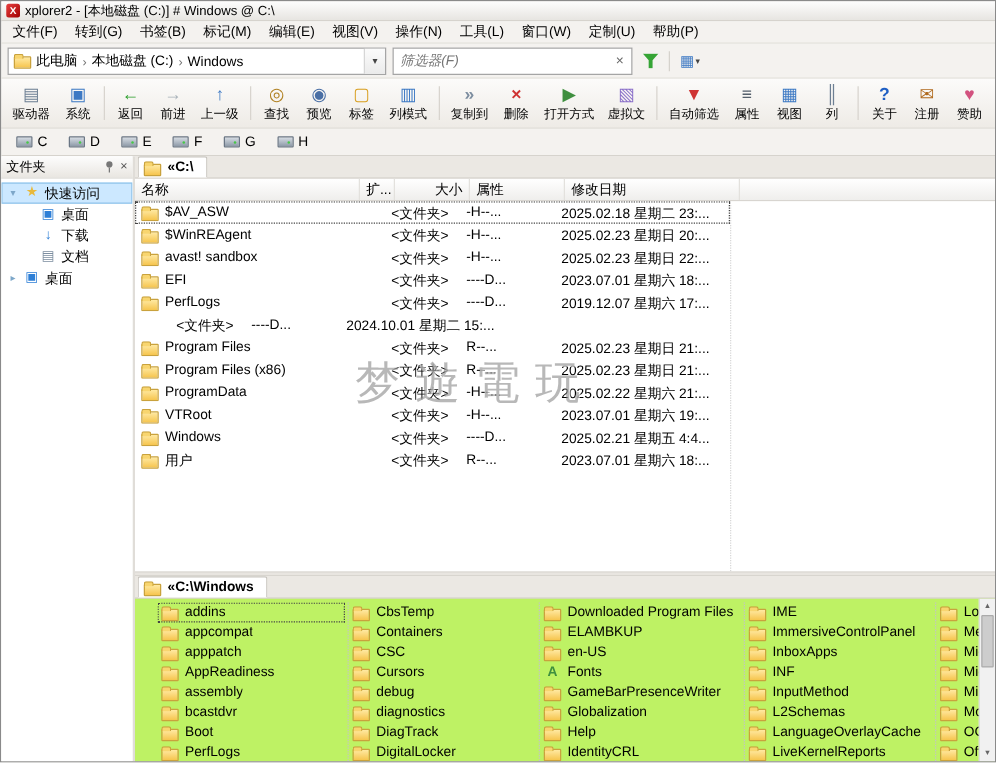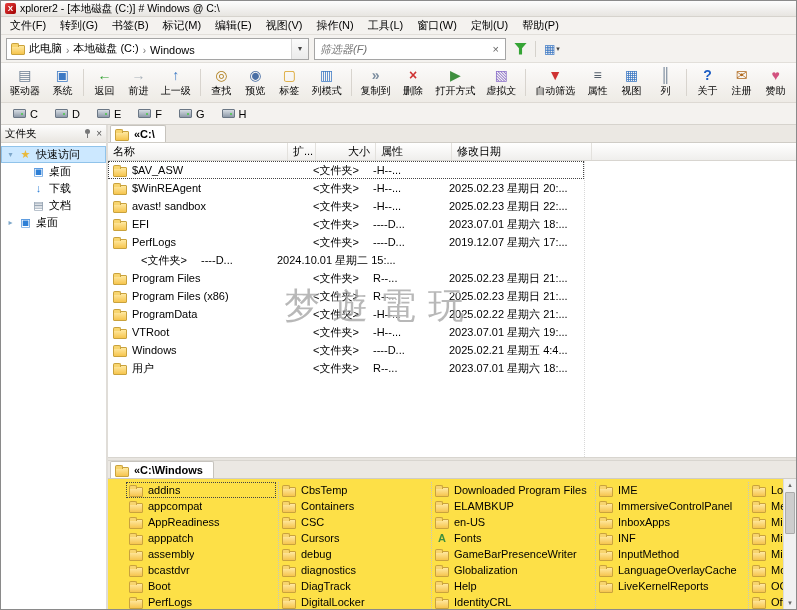--- a/index.html
+++ b/index.html
@@ -75,21 +75,21 @@
   .c0{width:172px;display:flex;align-items:center;gap:5px}
   .c1{width:28px}
   .c2{width:60px;text-align:left}
   .c3{width:76px}
   .c4{width:140px}
   .fico{width:14px;height:10px;position:relative;flex:none;background:linear-gradient(#ffe9a2,#f6c54e);border:1px solid #c9a23d;border-radius:1px;margin-top:3px}
   .fico::before{content:"";position:absolute;top:-3px;left:-1px;width:6px;height:3px;background:#f8d56f;border:1px solid #c9a23d;border-bottom:none;border-radius:2px 2px 0 0}
 
   .hsplit{height:4px;background:#e8e5e0;border-top:1px solid #d8d5cf;border-bottom:1px solid #d8d5cf;flex:none;cursor:row-resize}
   .pane-bottom{flex:1;display:flex;flex-direction:column;min-height:0}
-  .gridwrap{flex:1;position:relative;background:#fde047;overflow:hidden}
+  .gridwrap{flex:1;position:relative;background:#bef264;overflow:hidden}
   .grid{position:absolute;top:0;bottom:0;left:0;right:13px;display:flex;padding:3px 0 0 18px}
   .gcol{width:153px;flex:none;border-right:1px dotted #c4c4c4;padding-right:2px;overflow:hidden}
   .gcol:nth-child(3){width:164px}
   .gitem{display:flex;align-items:center;gap:5px;height:16px;padding:0 3px;cursor:default;white-space:nowrap}
   .gitem.sel{outline:1px dotted #444;outline-offset:-1px}
   .gname{overflow:hidden;text-overflow:clip}
   .aico{width:14px;text-align:center;font-weight:bold;color:#3f8f3f;font-size:11px;flex:none}
 
   .vscroll{position:absolute;right:0;top:0;bottom:0;width:13px;background:#f1f1f1;border-left:1px solid #dcdcdc;display:flex;flex-direction:column}
   .sb-btn{height:12px;display:flex;align-items:center;justify-content:center;font-size:6px;color:#666;background:#f1f1f1}
@@ -319,20 +319,21 @@
           </div>
         <div class="filelist">
             <div class="frow sel">
               <div class="fcell c0">
                 <span class="fico"></span>
                 <span class="fname">$AV_ASW</span>
               </div>
               <div class="fcell c1"></div>
               <div class="fcell c2">&lt;文件夹&gt;</div>
               <div class="fcell c3">-H--...</div>
+              <div class="fcell c4">2025.02.18 星期二 23:...</div>
             </div>
             <div class="frow">
               <div class="fcell c0">
                 <span class="fico"></span>
                 <span class="fname">$WinREAgent</span>
               </div>
               <div class="fcell c1"></div>
               <div class="fcell c2">&lt;文件夹&gt;</div>
               <div class="fcell c3">-H--...</div>
               <div class="fcell c4">2025.02.23 星期日 20:...</div>
@@ -451,25 +452,25 @@
                 <div class="gitem sel">
                   <span class="fico"></span>
                   <span class="gname">addins</span>
                 </div>
                 <div class="gitem">
                   <span class="fico"></span>
                   <span class="gname">appcompat</span>
                 </div>
                 <div class="gitem">
                   <span class="fico"></span>
+                  <span class="gname">apppatch</span>
+                </div>
+                <div class="gitem">
+                  <span class="fico"></span>
                   <span class="gname">AppReadiness</span>
-                </div>
-                <div class="gitem">
-                  <span class="fico"></span>
-                  <span class="gname">apppatch</span>
                 </div>
                 <div class="gitem">
                   <span class="fico"></span>
                   <span class="gname">assembly</span>
                 </div>
                 <div class="gitem">
                   <span class="fico"></span>
                   <span class="gname">bcastdvr</span>
                 </div>
                 <div class="gitem">
@@ -562,20 +563,24 @@
                   <span class="fico"></span>
                   <span class="gname">InboxApps</span>
                 </div>
                 <div class="gitem">
                   <span class="fico"></span>
                   <span class="gname">INF</span>
                 </div>
                 <div class="gitem">
                   <span class="fico"></span>
                   <span class="gname">InputMethod</span>
+                </div>
+                <div class="gitem">
+                  <span class="fico"></span>
+                  <span class="gname">L2Schemas</span>
                 </div>
                 <div class="gitem">
                   <span class="fico"></span>
                   <span class="gname">LanguageOverlayCache</span>
                 </div>
                 <div class="gitem">
                   <span class="fico"></span>
                   <span class="gname">LiveKernelReports</span>
                 </div>
               </div>

